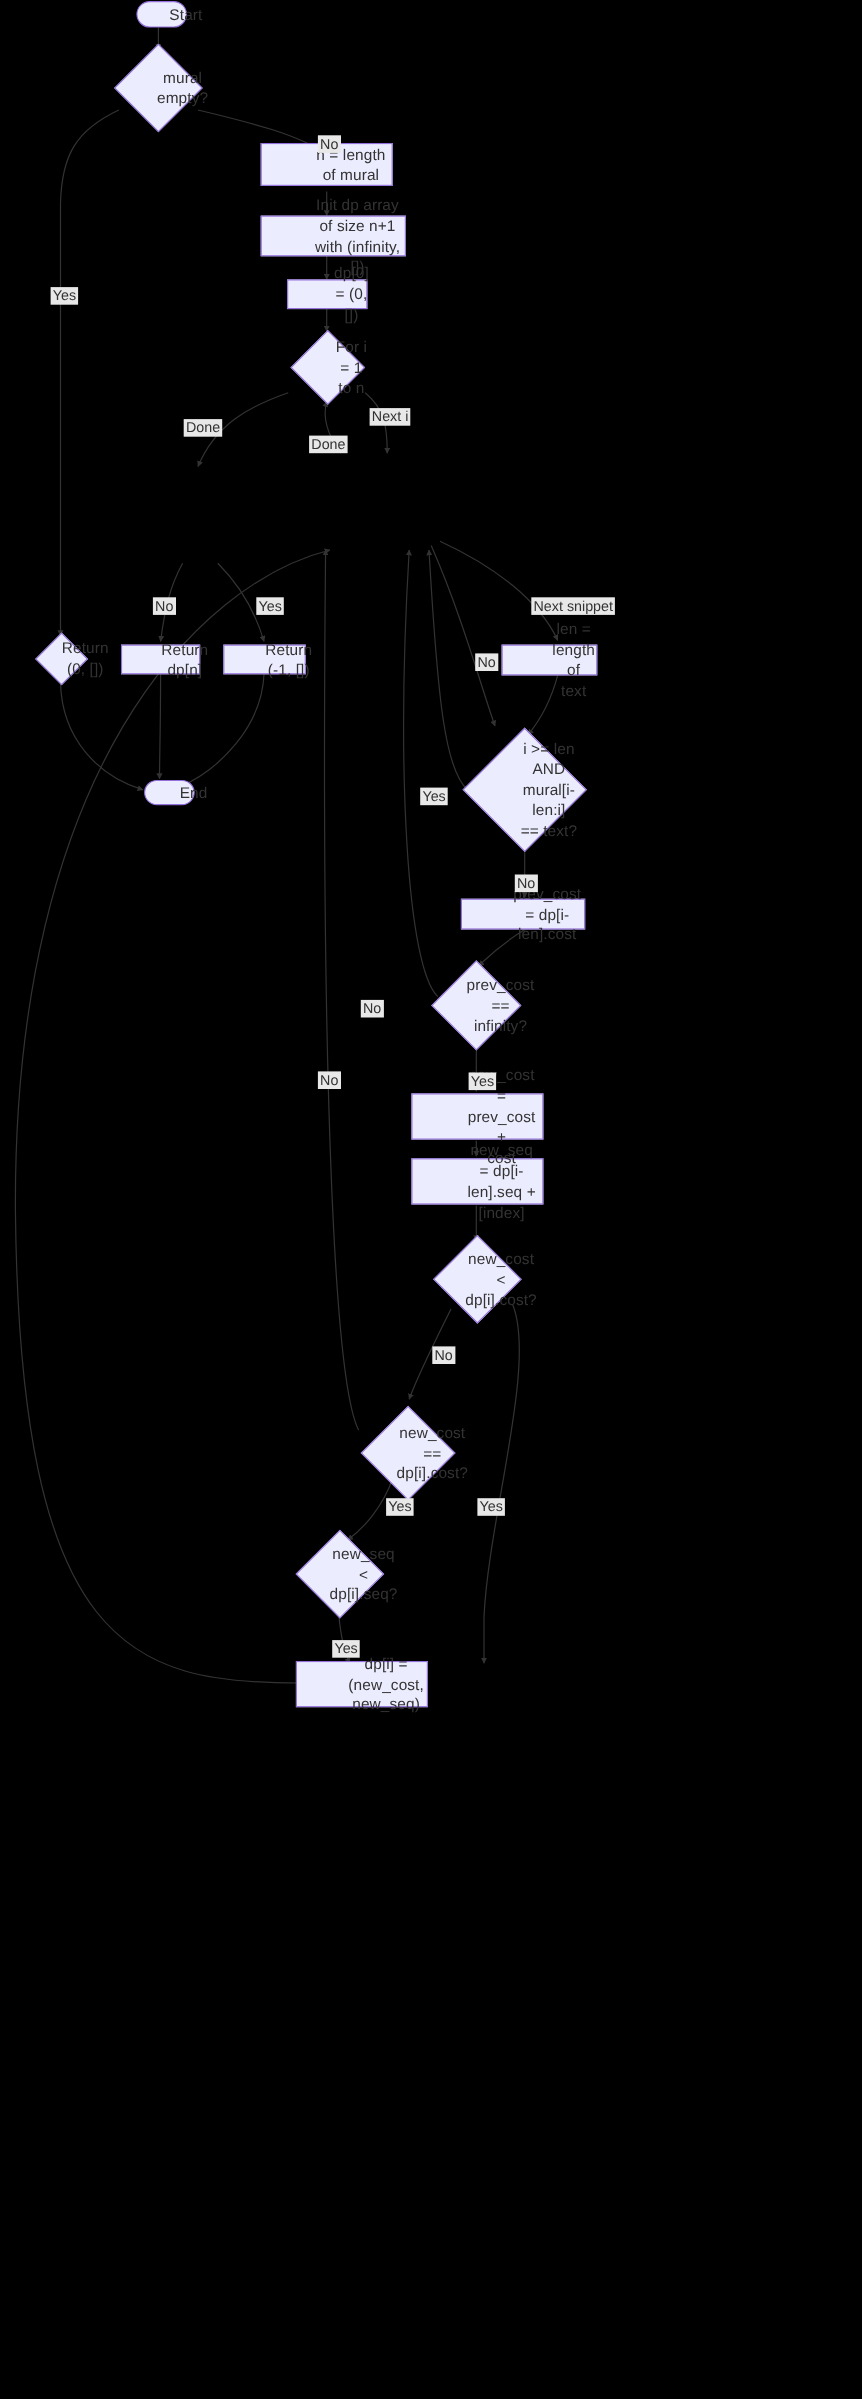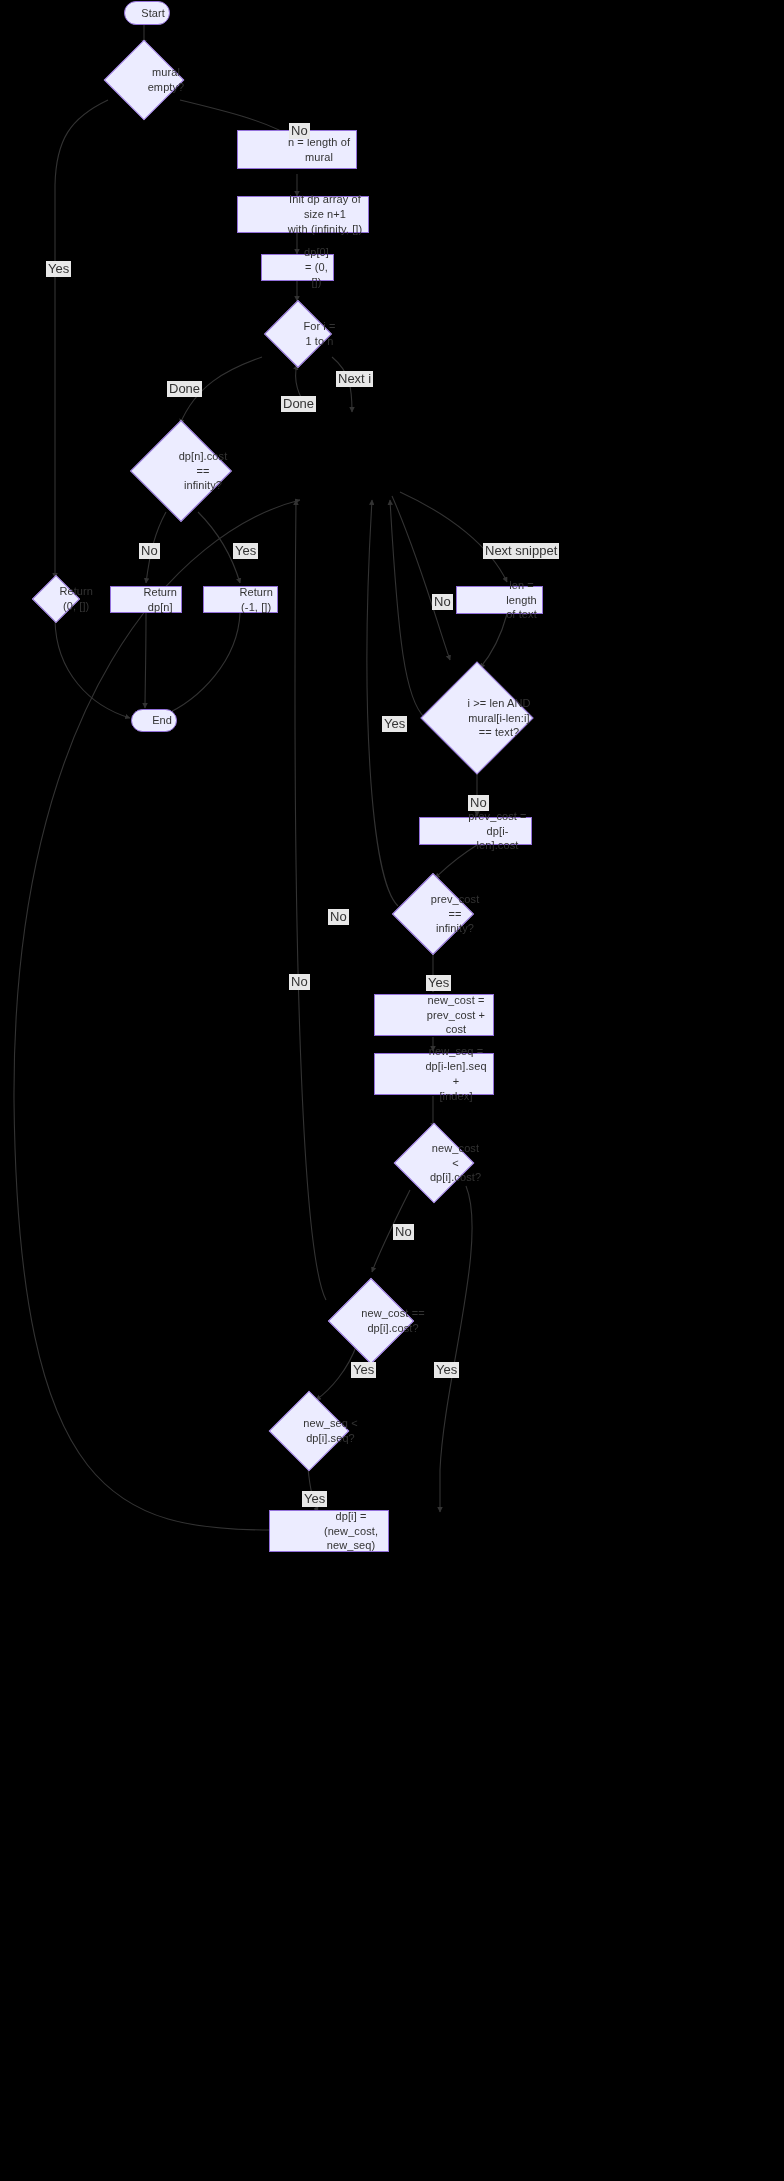--- a/index.html
+++ b/index.html
@@ -28,24 +28,24 @@
     stroke: #333333;
     stroke-width: 1.1px;
   }
   svg.edges marker path { fill: #333333; stroke: none; }
 
   .node {
     position: absolute;
     box-sizing: border-box;
     display: flex;
     align-items: center;
-    justify-content: flex-end;
+    justify-content: center;
     text-align: center;
     color: #333333;
-    font-size: 11px;
+    font-size: 14px;
     line-height: 1.35;
     letter-spacing: .1px;
     padding-left: 44px;
   }
   .node .lbl {
     position: relative;
     z-index: 3;
     padding: 0 4px;
     white-space: pre-line;
   }
@@ -183,24 +183,20 @@
 
   <div class="node rect" style="left:261px; top:254px; width:73px; height:27px;">
     <span class="lbl">dp[0] = (0, [])</span>
   </div>
 
   <div class="node diamond" style="left:255px; top:301px; width:85px; height:66px;">
     <span class="dshape" style="width:46px; height:46px;"></span>
     <span class="lbl">For i = 1 to n</span>
   </div>
 
-  <div class="node diamond" style="left:129px; top:421px; width:104px; height:100px;">
-    <span class="dshape" style="width:70px; height:70px;"></span>
-    <span class="lbl">dp[n].cost == infinity?</span>
-  </div>
 
 
   <div class="node diamond" style="left:14px; top:576px; width:83px; height:46px;">
     <span class="dshape" style="width:32px; height:32px;"></span>
     <span class="lbl">Return (0, [])</span>
   </div>
 
   <div class="node rect" style="left:110px; top:586px; width:72px; height:27px;">
     <span class="lbl">Return dp[n]</span>
   </div>

